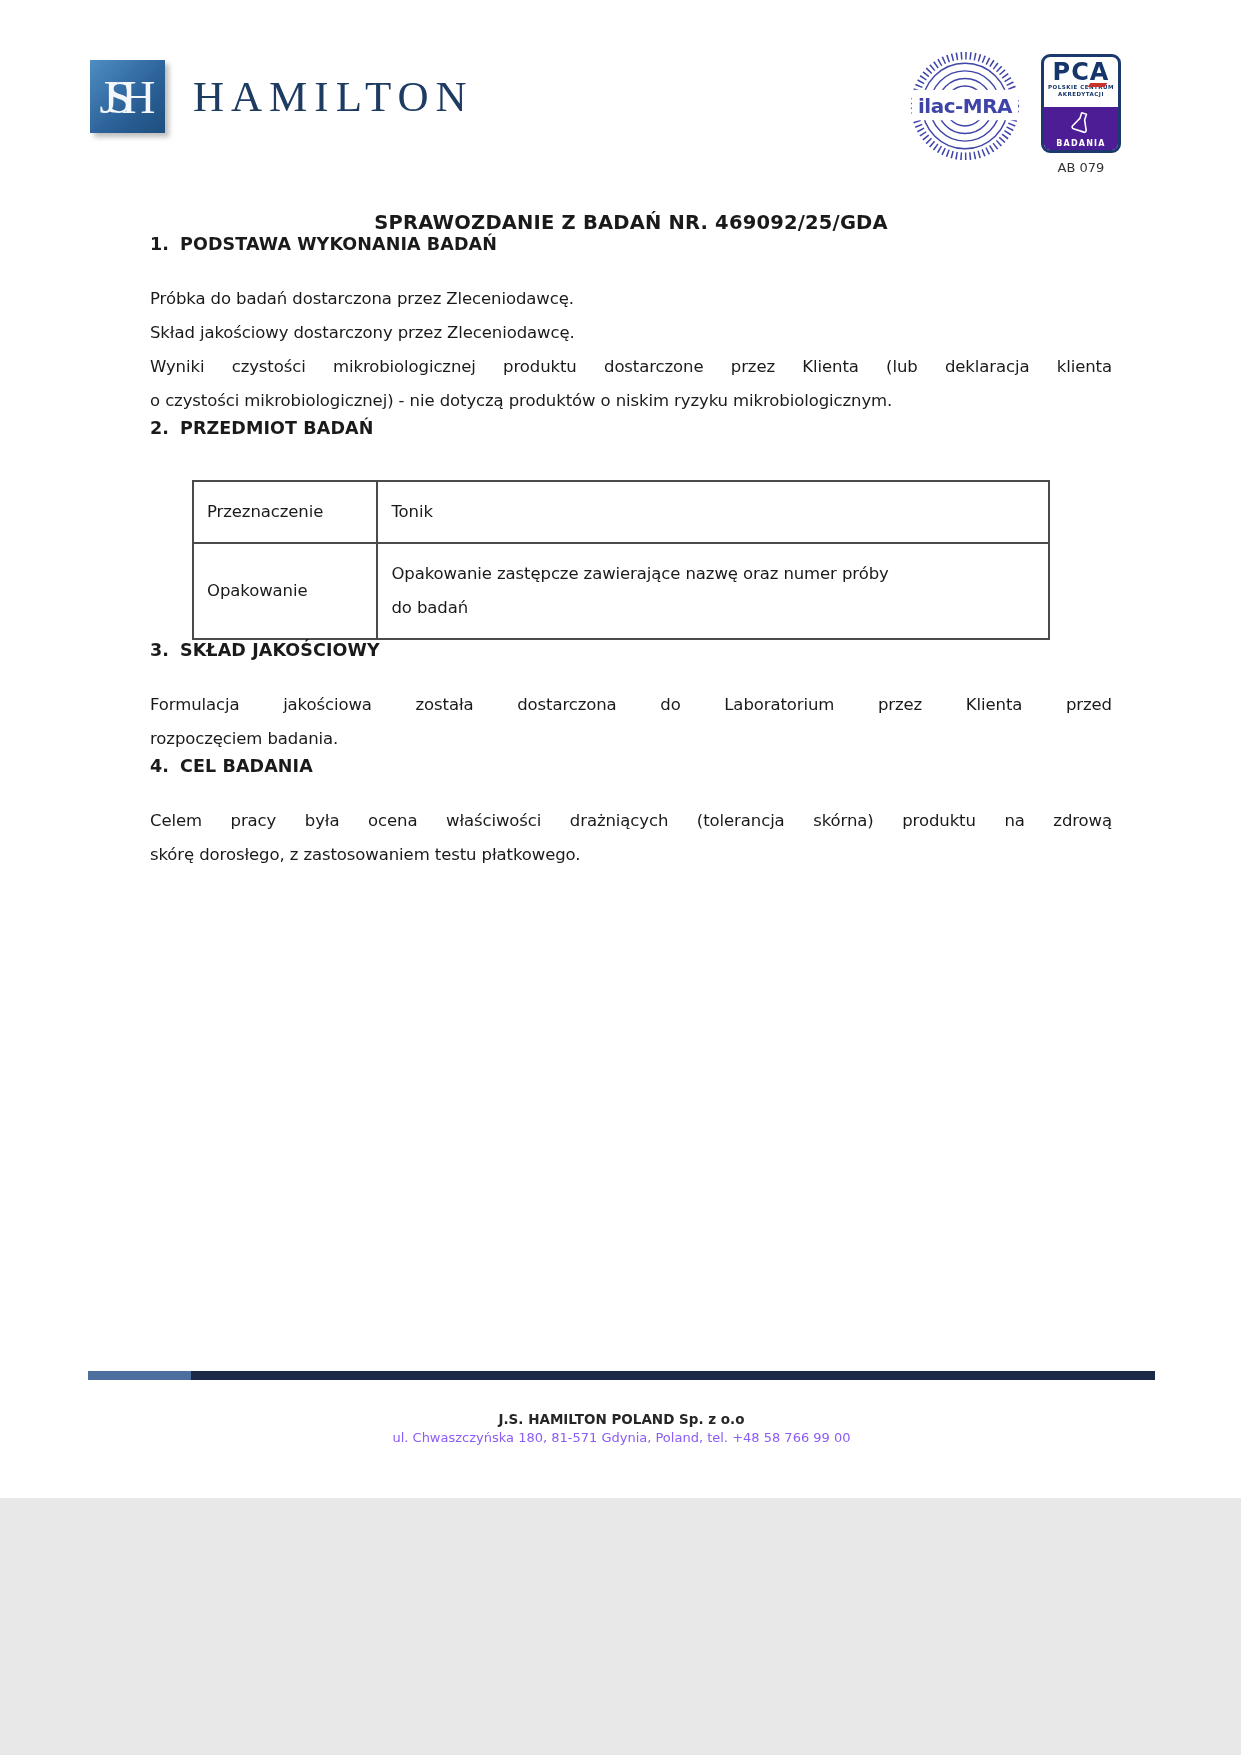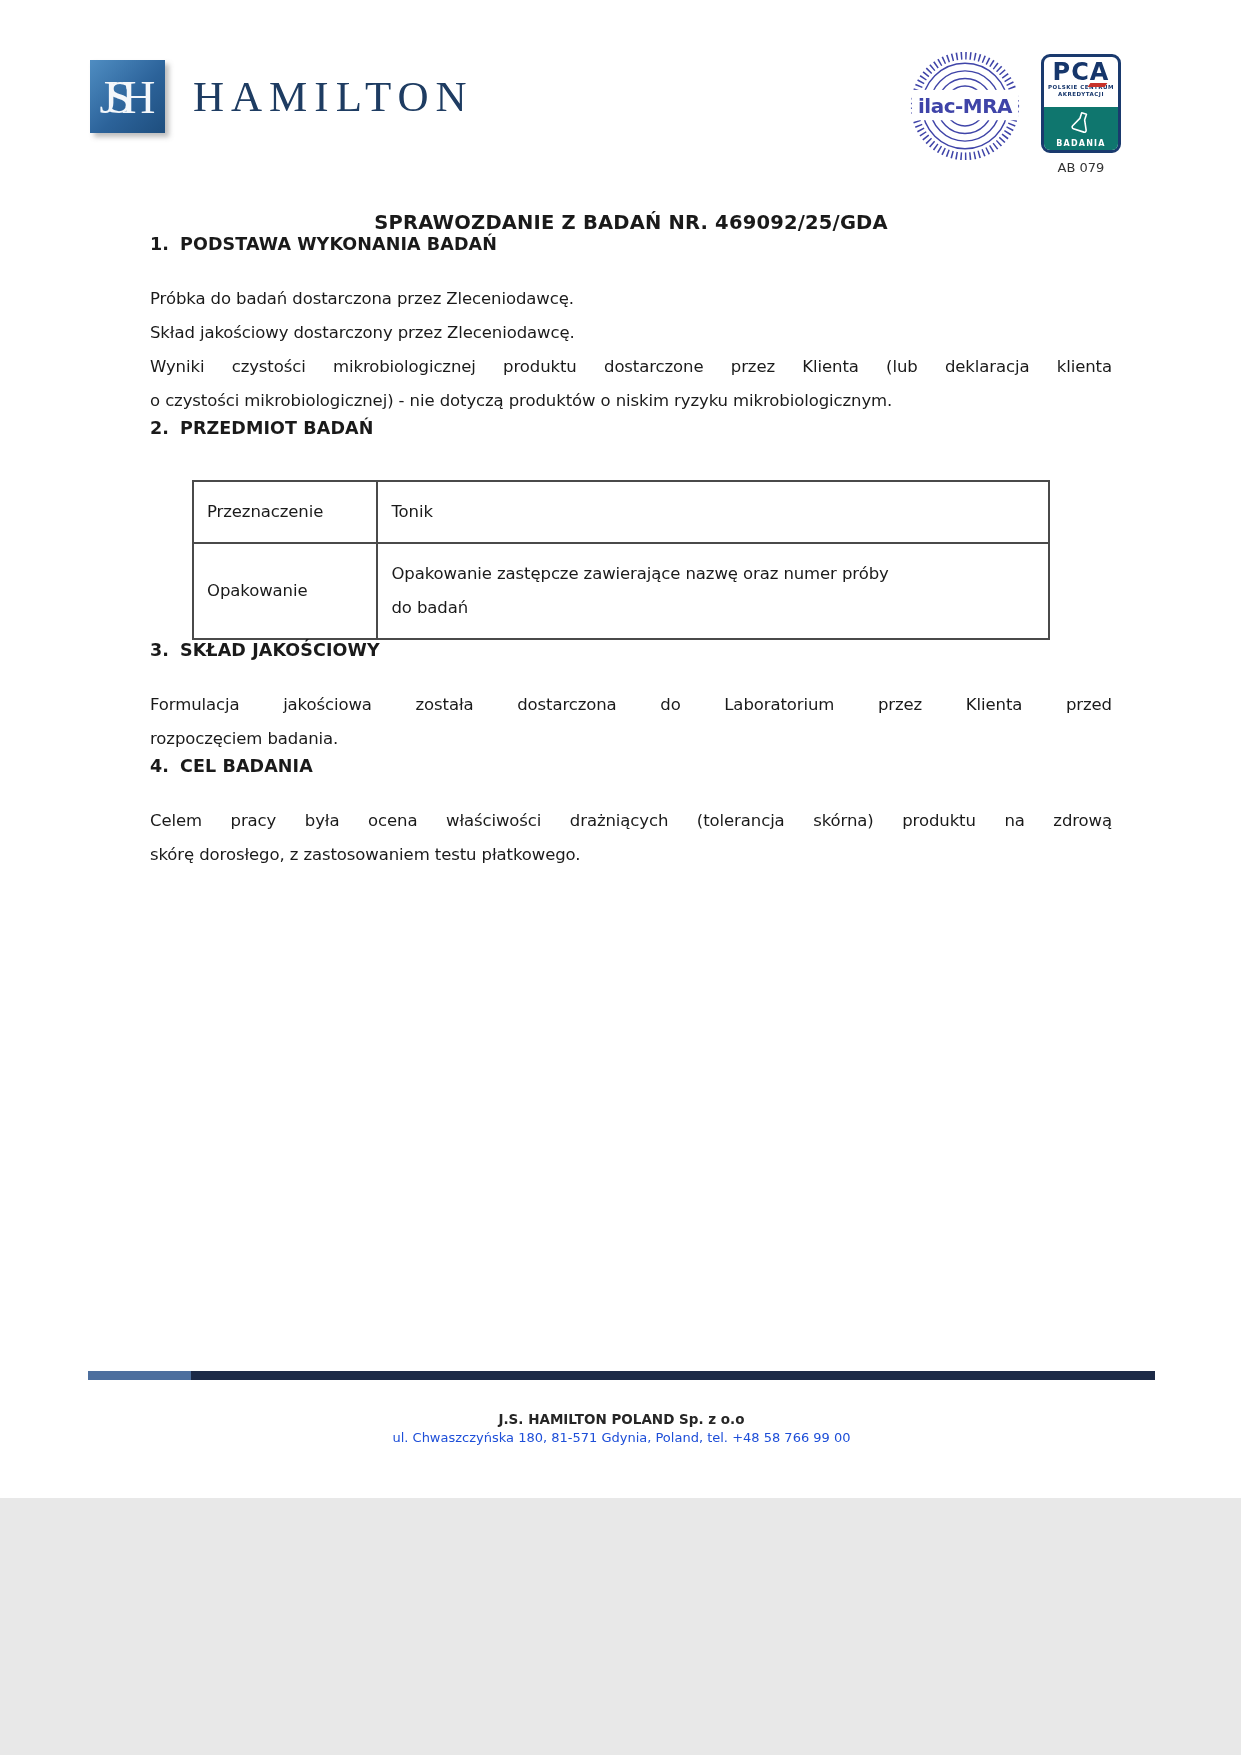--- a/index.html
+++ b/index.html
@@ -32,21 +32,21 @@
   .ilac-text { font-weight:bold; font-size:21px; fill:#3f44a8; font-family:"DejaVu Sans",sans-serif; letter-spacing:-0.5px; }
   .pca-col { display:flex; flex-direction:column; align-items:center; margin-top:4px; }
   .pca-badge {
     width:80px; height:99px; border:3px solid #1a3a6e; border-radius:9px;
     background:#fff; overflow:hidden; display:flex; flex-direction:column; box-sizing:border-box;gap:8px;
   }
   .pca-top { height:42px; text-align:center; position:relative; }
   .pca-acronym { font-size:24px; font-weight:bold; color:#16366b; line-height:1; margin-top:3px; letter-spacing:1px; display:inline-block; position:relative; }
   .pca-red-accent { position:absolute; width:17px; height:4px; background:#c8322a; transform:skewX(-35deg); right:12px; top:26px; }
   .pca-name-line { font-size:5.5px; font-weight:bold; color:#16366b; letter-spacing:0.5px; line-height:6.5px; }
-  .pca-bottom { flex:1; background:#0f766e; display:flex; flex-direction:column; align-items:center; justify-content:center; gap:3px; }
+  .pca-bottom { flex:1; background:#4c1d95; display:flex; flex-direction:column; align-items:center; justify-content:center; gap:3px; }
   .pca-badania { color:#fff; font-size:8px; font-weight:bold; letter-spacing:1.2px; }
   .ab-code { margin-top:7px; font-size:13px; color:#333; }
   
   .content { padding:0 129px 0 150px; }
   .report-title { text-align:center; font-weight:bold; font-size:19.5px; margin-top:36px; letter-spacing:0.2px; }
   h2.sec-heading { display:flex; font-size:17.5px; font-weight:bold; margin:0; letter-spacing:0.1px; }
   h2.sec-heading .sec-num { width:30px; flex:none; }
   .mt-h1 { margin-top:46px; } .mt-h2 { margin-top:48px; } .mt-h3 { margin-top:44px; } .mt-h4 { margin-top:48px; }
   .para { margin-top:28px; }
   .para-2 { margin-top:32px; }
@@ -61,21 +61,21 @@
   table.spec th { font-weight:bold; }
   .col-param { width:150px; }
   
   .footer { position:absolute; left:88px; right:86px; bottom:52px; }
   .page-num { text-align:center; font-size:12.5px; color:#555; margin-bottom:9px; }
   .footer-bar { height:9px; background:#1c2a47; position:relative; }
   .footer-bar-light { position:absolute; left:0; top:0; height:100%; width:103px; background:#4d6f9e; }
   .company-block { margin-top:31px; text-align:center; line-height:17px; }
   .co-name { font-weight:bold; font-size:13.5px; color:#262626; }
   .co-lab  { font-weight:bold; font-size:13.5px; color:#262626; }
-  .co-addr { font-size:13px; color:#1d4ed8; margin-top:1px; }
+  .co-addr { font-size:13px; color:#8b5cf6; margin-top:1px; }
 </style>
 </head>
 <body>
 
 <div class="page">
 
   <div class="header-row">
     <div class="logo-group">
       <div class="jsh-square">
         <span class="jsh-letters">JSH</span>

